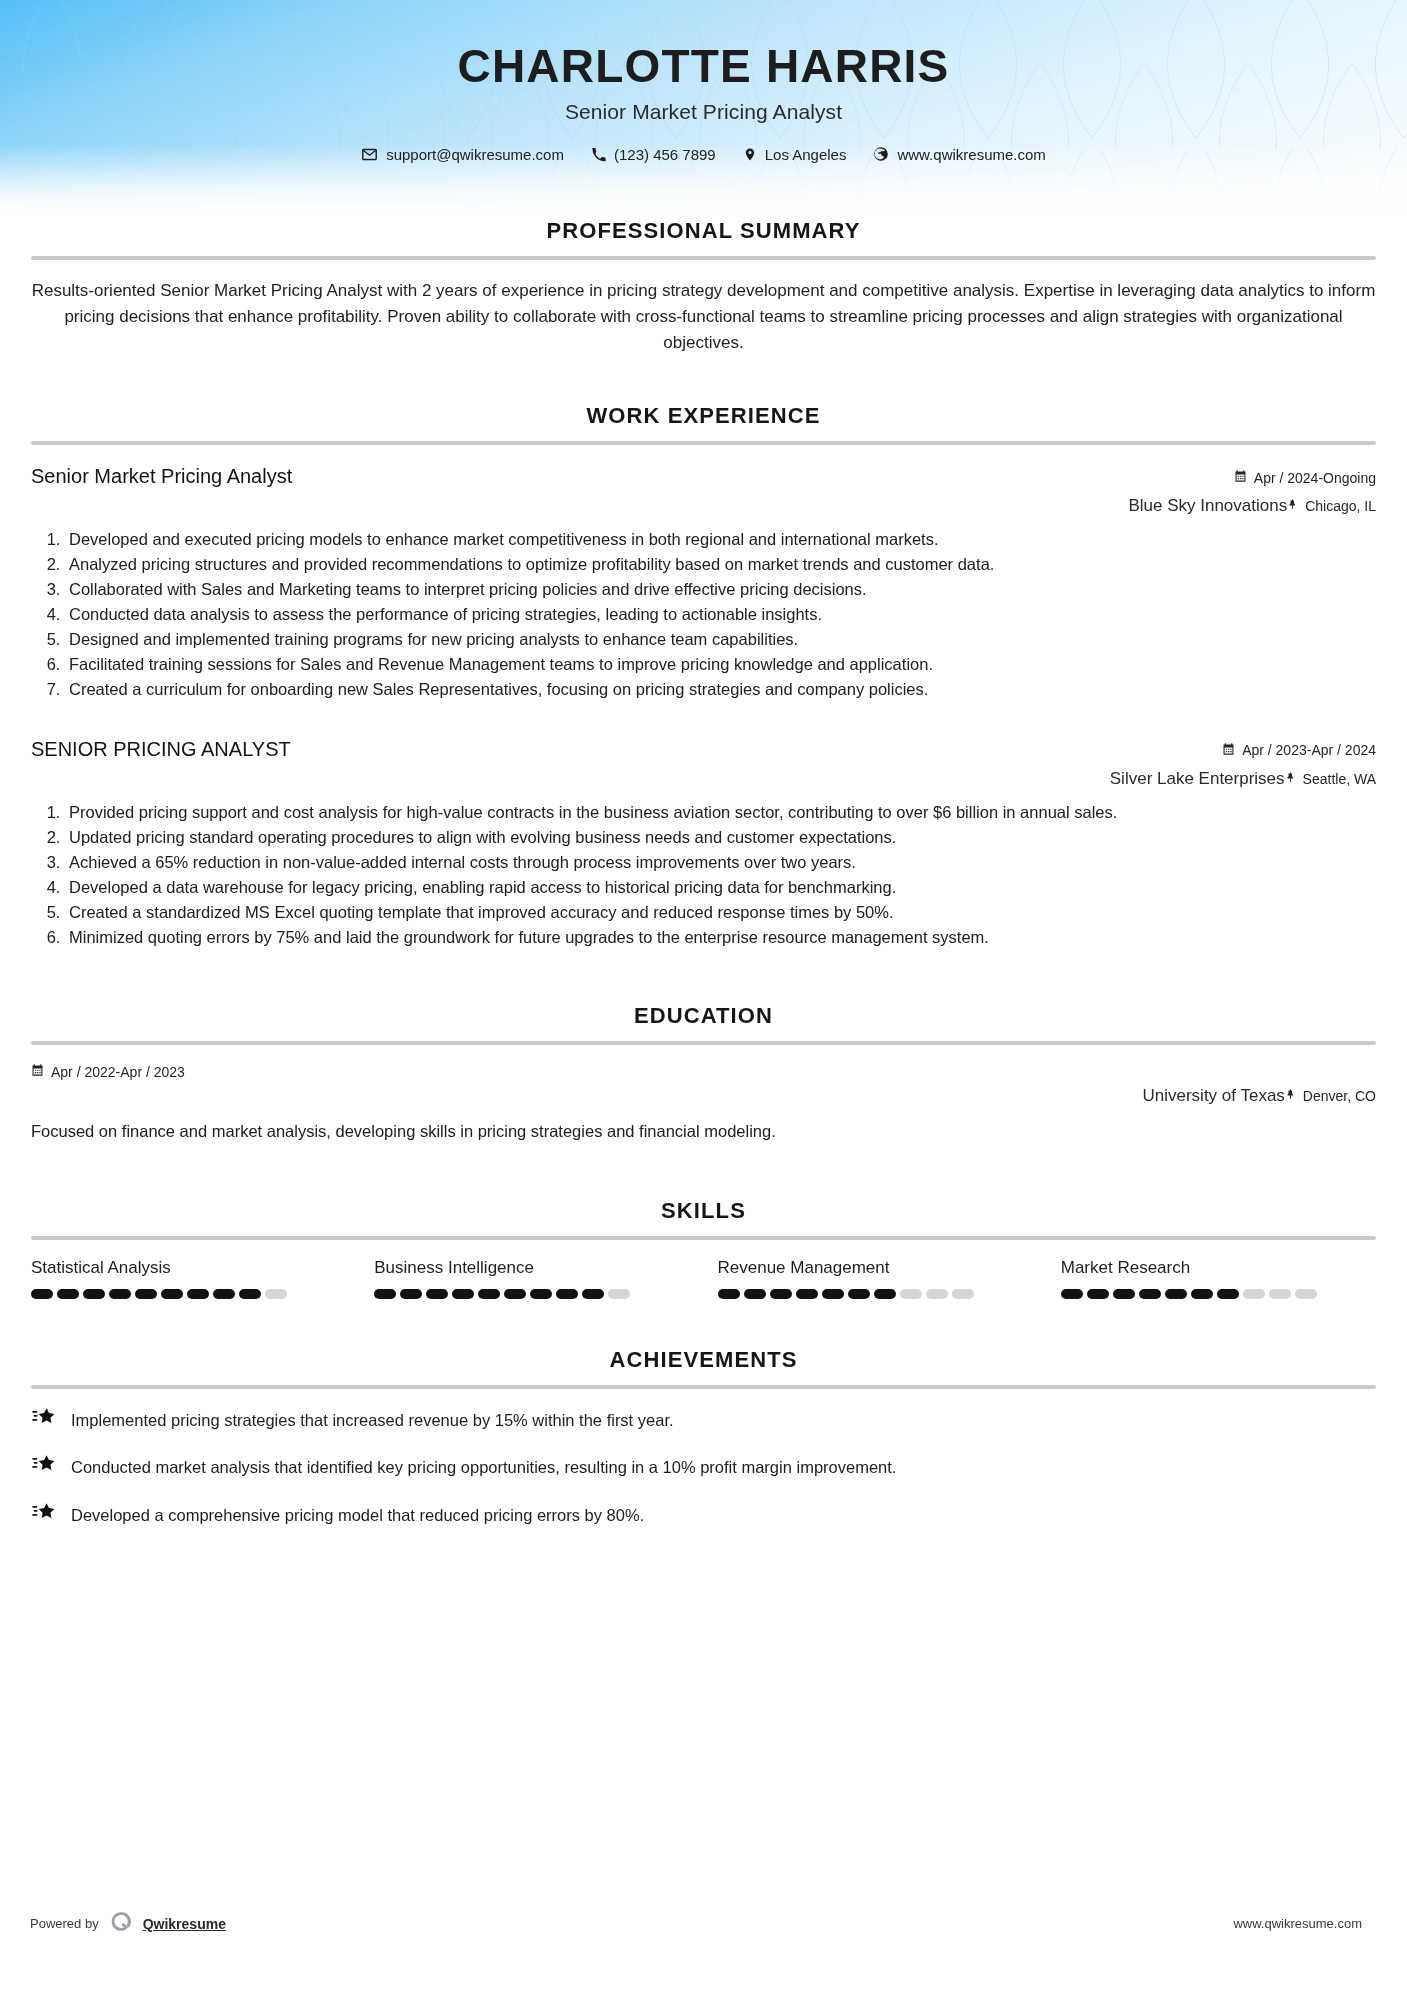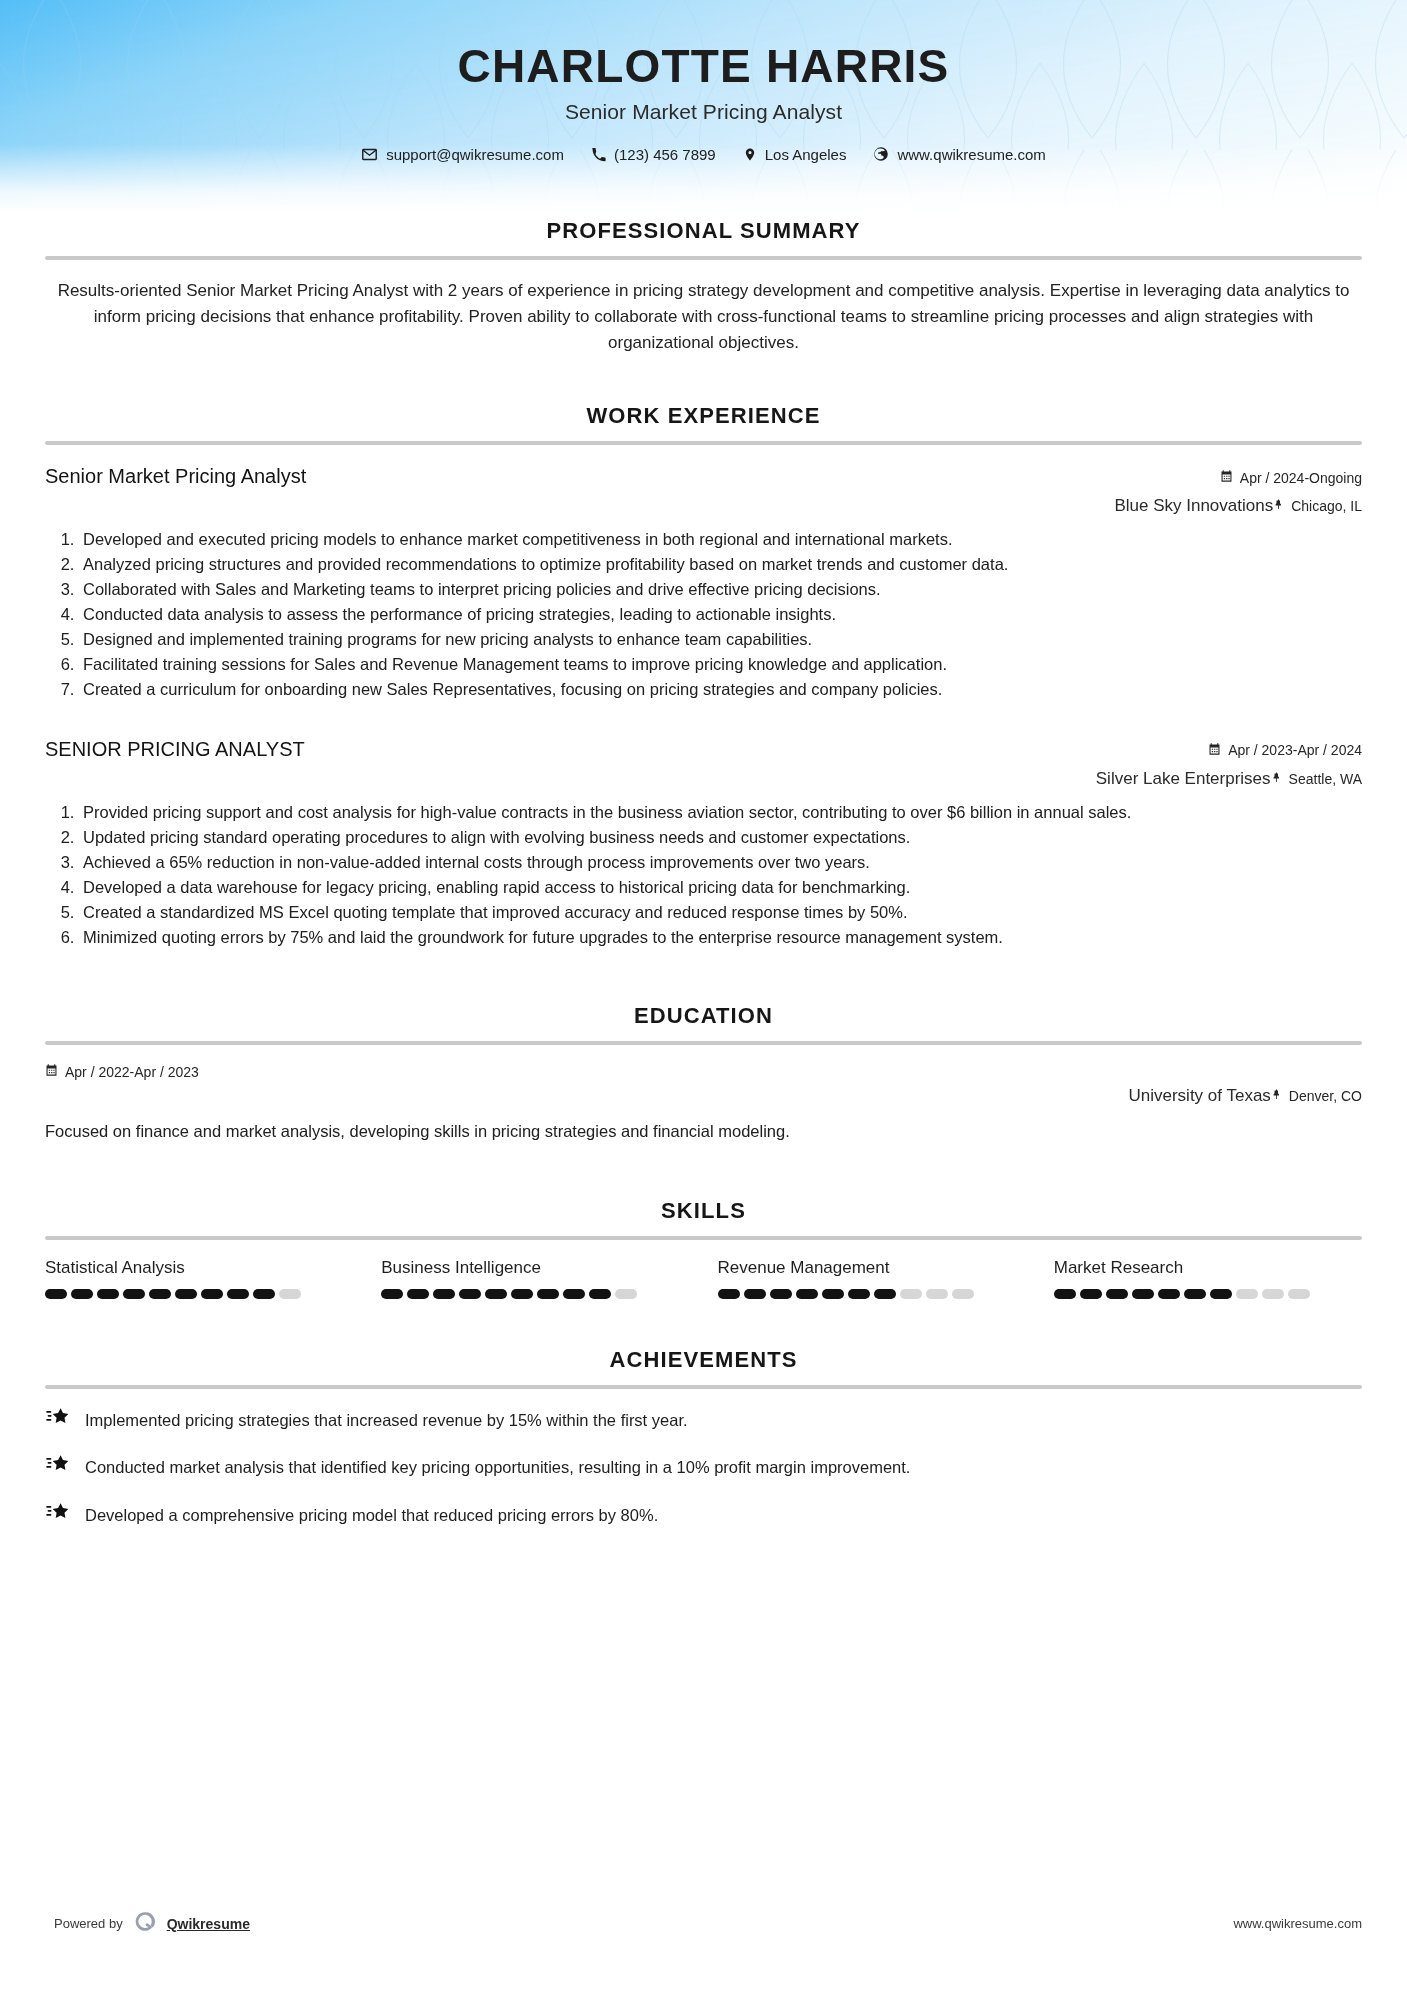--- a/index.html
+++ b/index.html
@@ -77,21 +77,21 @@
     display: inline-flex;
     align-items: center;
     gap: 8px;
     padding: 0 9px;
   }
   .contact-item .ic { display: inline-flex; align-items: center; }
   .contact-item svg { display: block; }
 
   
   .body-wrap {
-    padding: 0 45px;
+    padding: 0 31px;
   }
   .section { margin-top: 4px; }
   .section-title {
     text-align: center;
     font-size: 22px;
     font-weight: 700;
     letter-spacing: 1.1px;
     color: #161616;
     margin: 0 0 12px 0;
   }
@@ -198,21 +198,21 @@
   .ach-text {
     font-size: 16.5px;
     line-height: 1.4;
     color: #1e1e1e;
     padding-top: 2px;
   }
 
   
   .footer {
     position: absolute;
-    left: 54px;
+    left: 30px;
     right: 45px;
     bottom: 52px;
     display: flex;
     justify-content: space-between;
     align-items: center;
     font-size: 13px;
     color: #3a3a3a;
   }
   .footer-left {
     display: flex;

